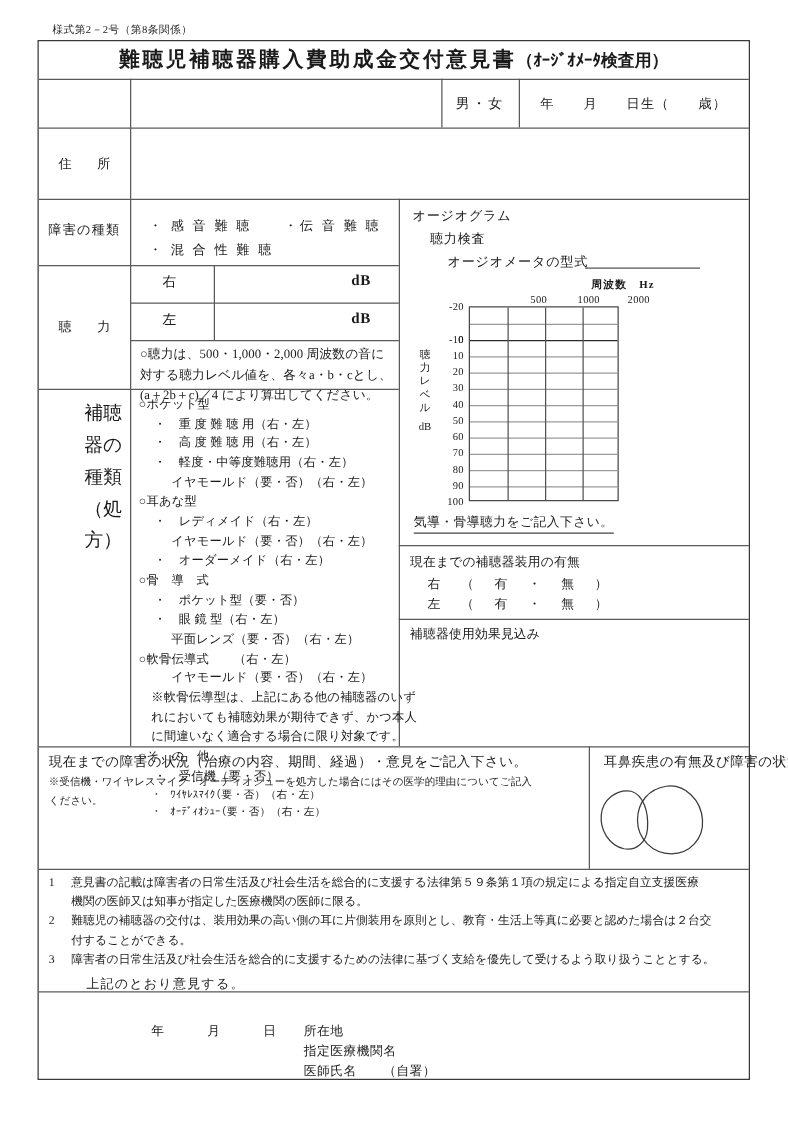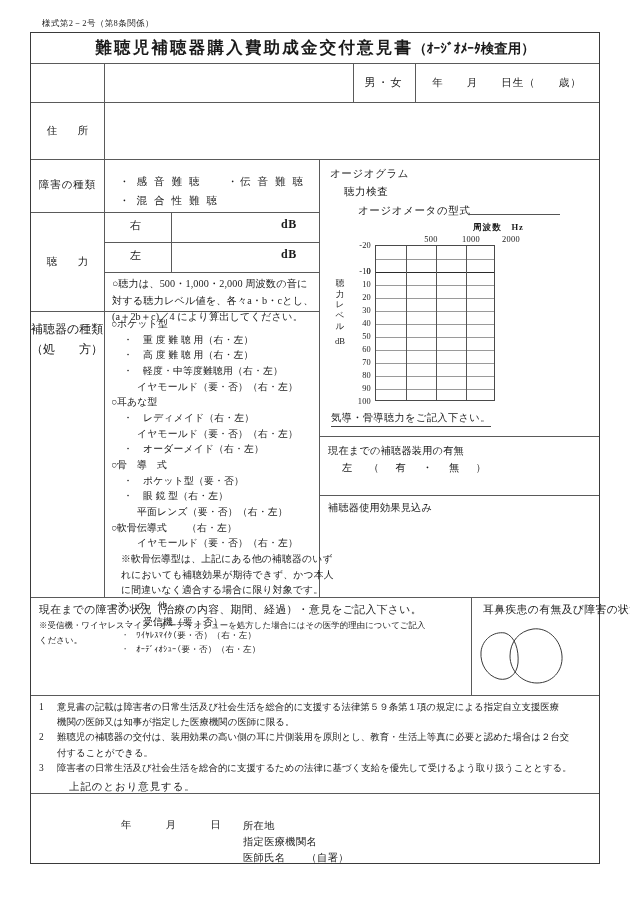--- a/index.html
+++ b/index.html
@@ -186,21 +186,21 @@
     <div class="hline" style="top:239px;left:73px;width:215px;"></div>
 
     <div class="note-hear" style="left:81px;top:243px;">
       <div>○聴力は、500・1,000・2,000 周波数の音に</div>
       <div>対する聴力レベル値を、各々a・b・cとし、</div>
       <div>(a＋2b＋c)／4 により算出してください。</div>
     </div>
     <div class="hline" style="top:278px;width:288px;"></div>
 
     <div class="cell" style="left:0;top:278px;width:73px;height:286px;">
-      <div style="padding-top:8px;text-align:left;font-size:12px;line-height:1.7;">
+      <div style="padding-top:8px;text-align:center;font-size:15px;line-height:1.7;margin-left:30px;">
         <div>補聴器の種類</div>
         <div>（処　　方）</div>
       </div>
     </div>
 
     <div class="dev-list" style="left:80px;top:283px;">
       <div>○ポケット型</div>
       <div class="ind1 sp">・　重 度 難 聴 用（右・左）</div>
       <div class="ind1 sp">・　高 度 難 聴 用（右・左）</div>
       <div class="ind1">・　軽度・中等度難聴用（右・左）</div>
@@ -275,20 +275,21 @@
       <div class="gv" style="left:60px;"></div>
       <div class="gv" style="left:90px;"></div>
     </div>
 
     <div class="underlined" style="left:300px;top:378px;">気導・骨導聴力をご記入下さい。</div>
 
     <div class="hline" style="top:403px;left:288px;width:280px;"></div>
 
     <div class="blk" style="left:297px;top:410px;">
       <div>現在までの補聴器装用の有無</div>
+      <div class="ind">右　（　有　・　無　）</div>
       <div class="ind">左　（　有　・　無　）</div>
     </div>
     <div class="hline" style="top:462px;left:288px;width:280px;"></div>
 
     <div class="blk" style="left:297px;top:467px;">補聴器使用効果見込み</div>
     <div class="cell" style="left:288px;top:484px;width:280px;height:80px;">
       <div style="padding:4px 10px;font-size:10px;"></div>
     </div>
 
     <div class="hline" style="top:564px;"></div>

